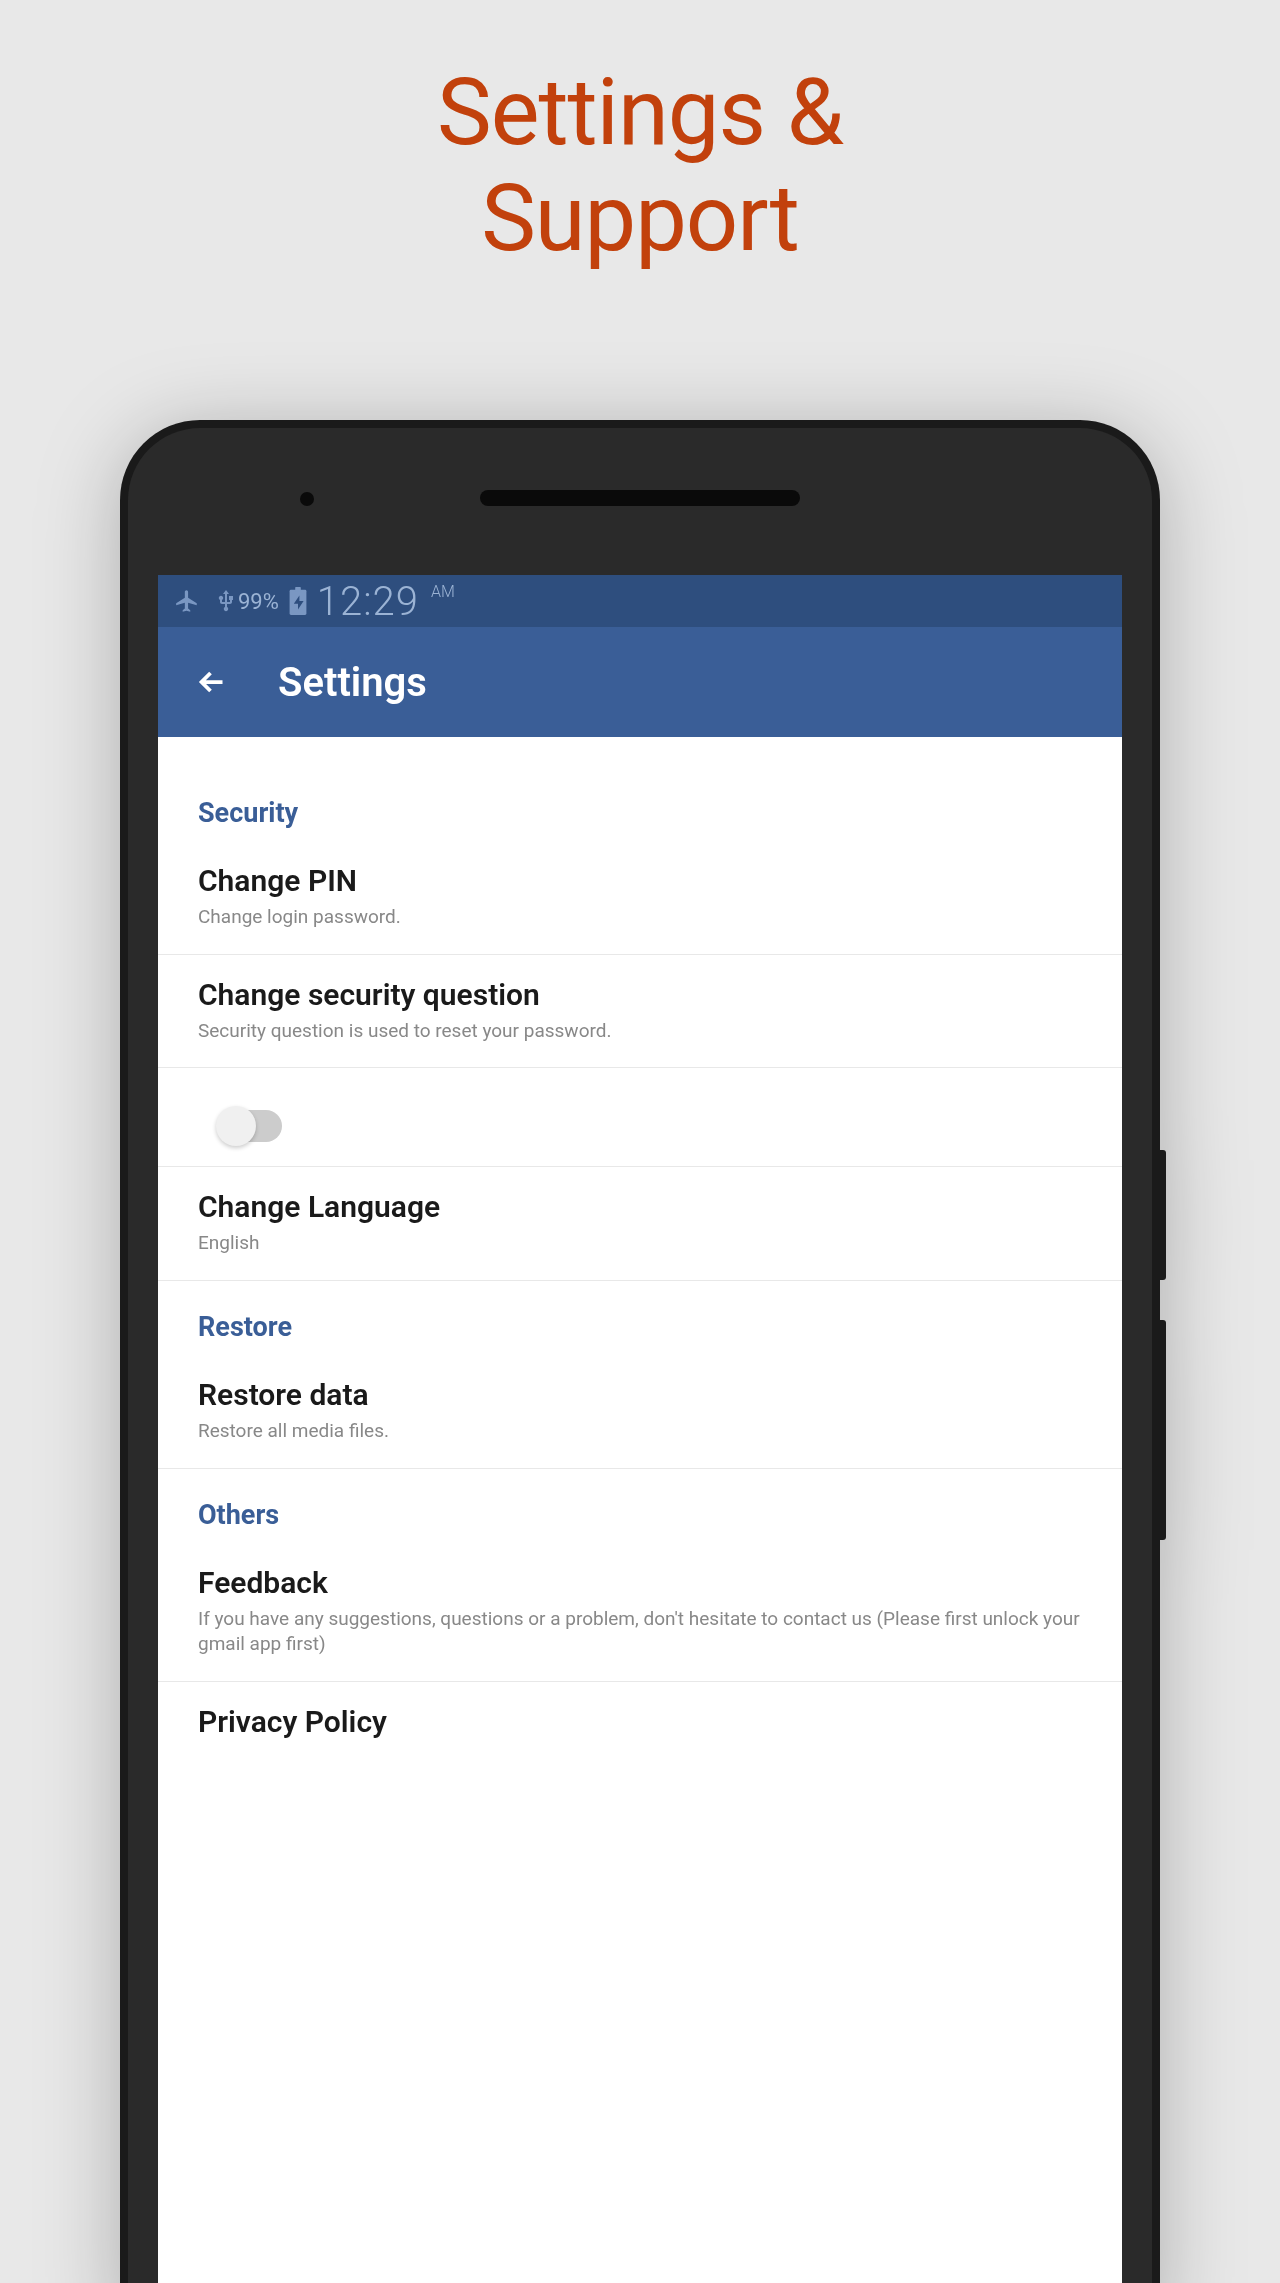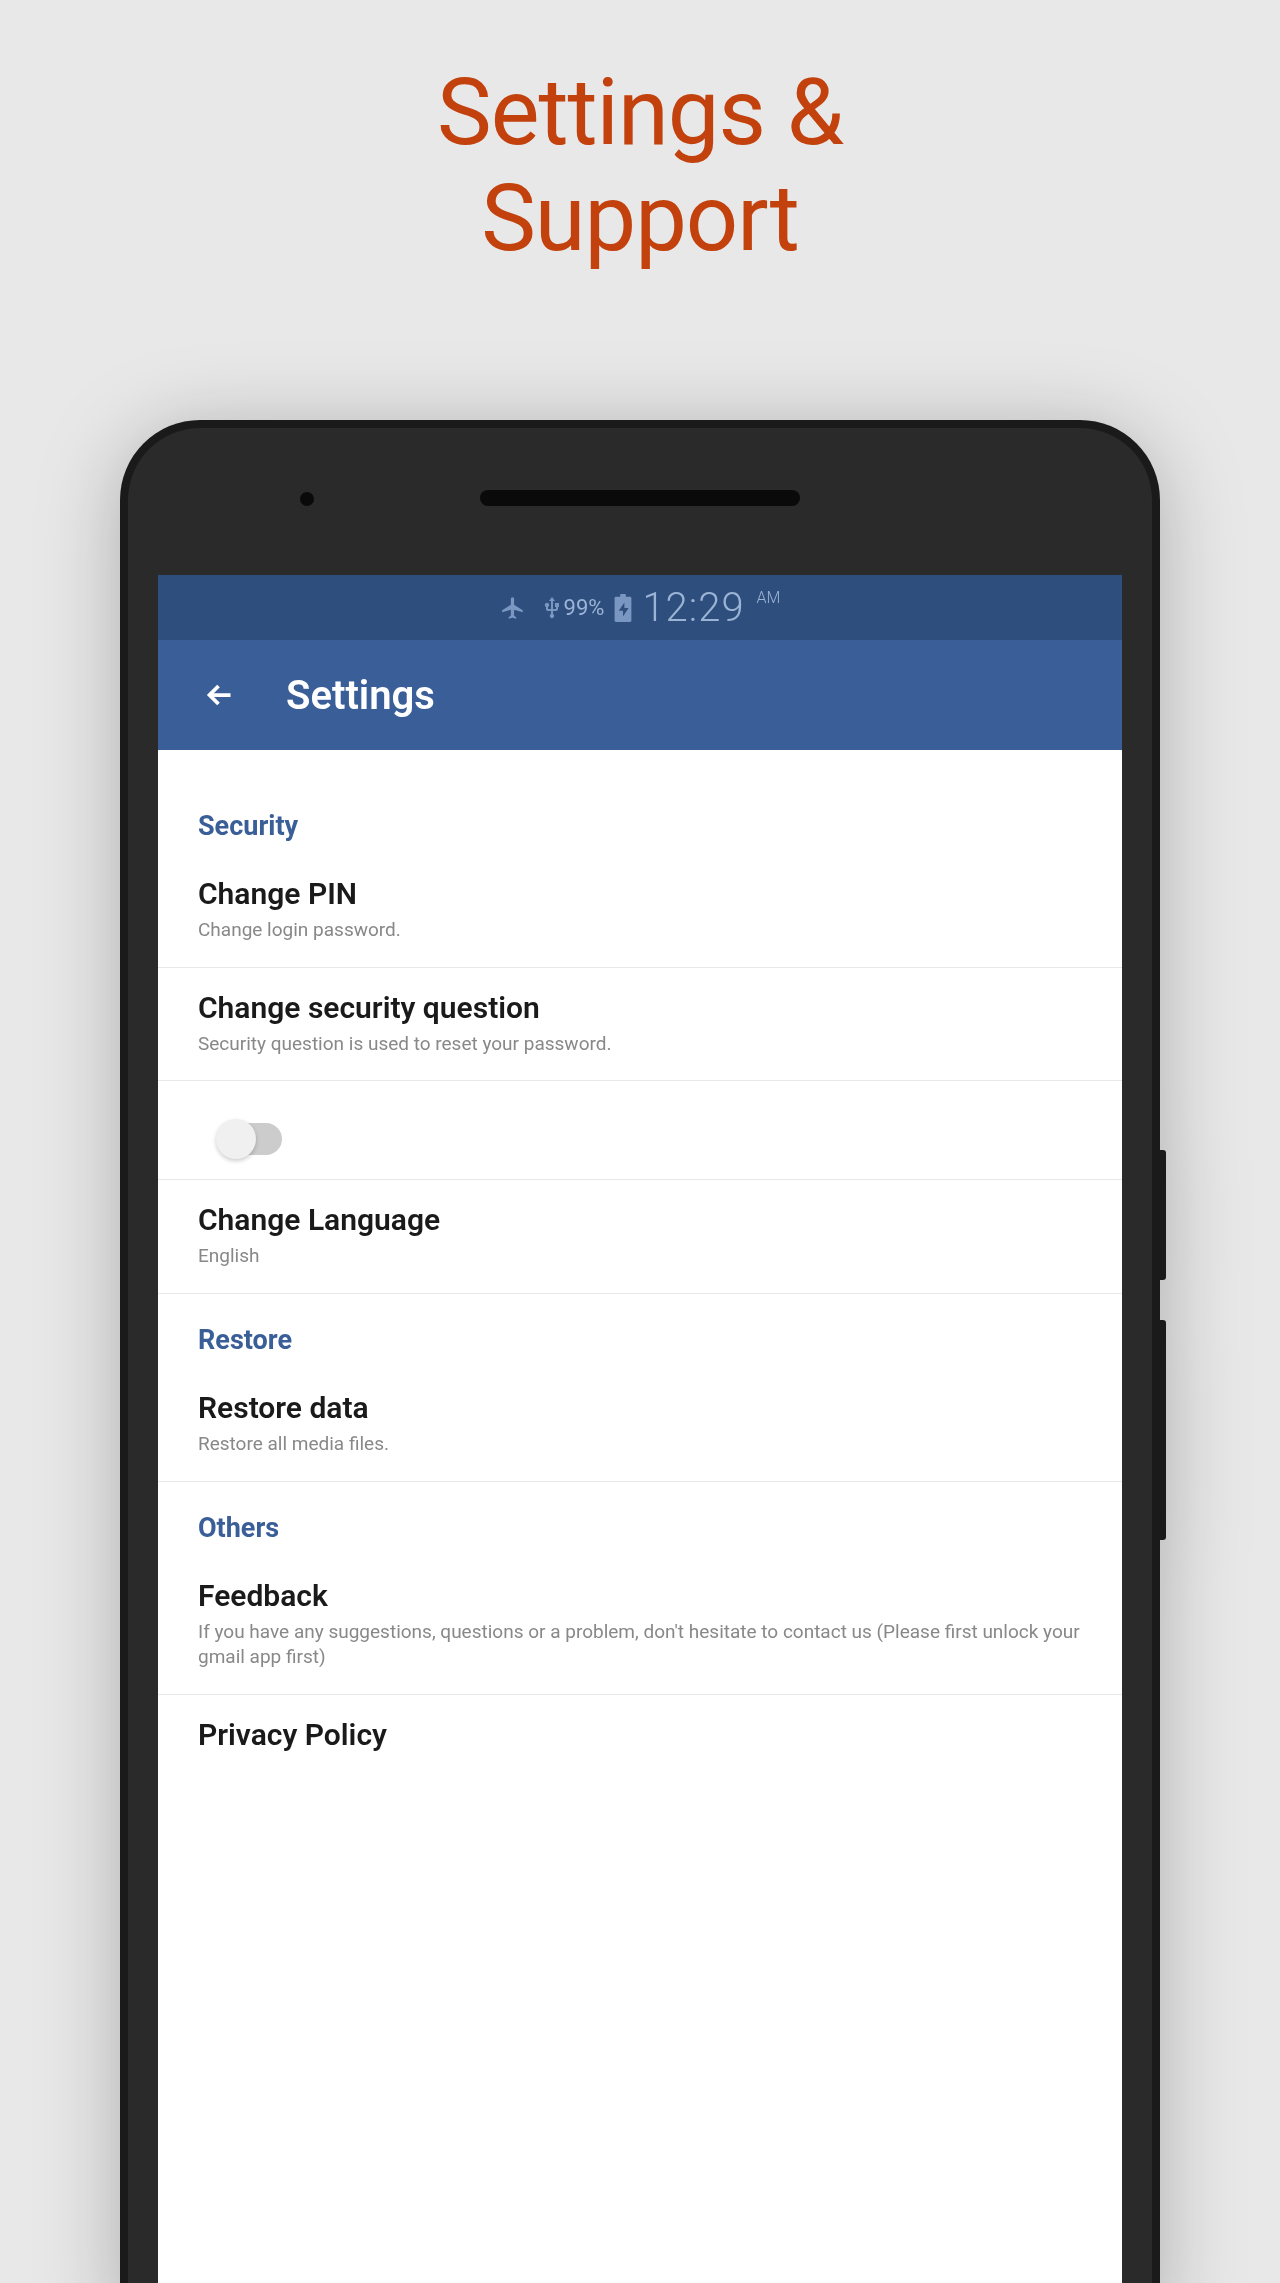--- a/index.html
+++ b/index.html
@@ -101,25 +101,25 @@
       position: absolute;
       top: 155px;
       left: 38px;
       right: 38px;
       bottom: 0;
       background: #ffffff;
       overflow: hidden;
     }
     
     .status-bar {
-      height: 65px;
+      height: 52px;
       background: #2e4e7e;
       display: flex;
       align-items: center;
-      justify-content: center;
+      justify-content: flex-start;
       padding: 0 16px;
       color: #9bb3d4;
       font-size: 24px;
     }
     
     .status-left {
       display: flex;
       gap: 14px;
       align-items: center;
     }
@@ -142,21 +142,21 @@
       margin-left: 2px;
       align-self: flex-start;
       margin-top: 4px;
     }
     
     .app-bar {
       height: 110px;
       background: #3a5e97;
       display: flex;
       align-items: center;
-      padding: 0 32px;
+      padding: 0 24px;
       gap: 48px;
     }
     
     .back-arrow {
       color: #ffffff;
       width: 36px;
       height: 36px;
       margin-left: 12px;
     }
     

